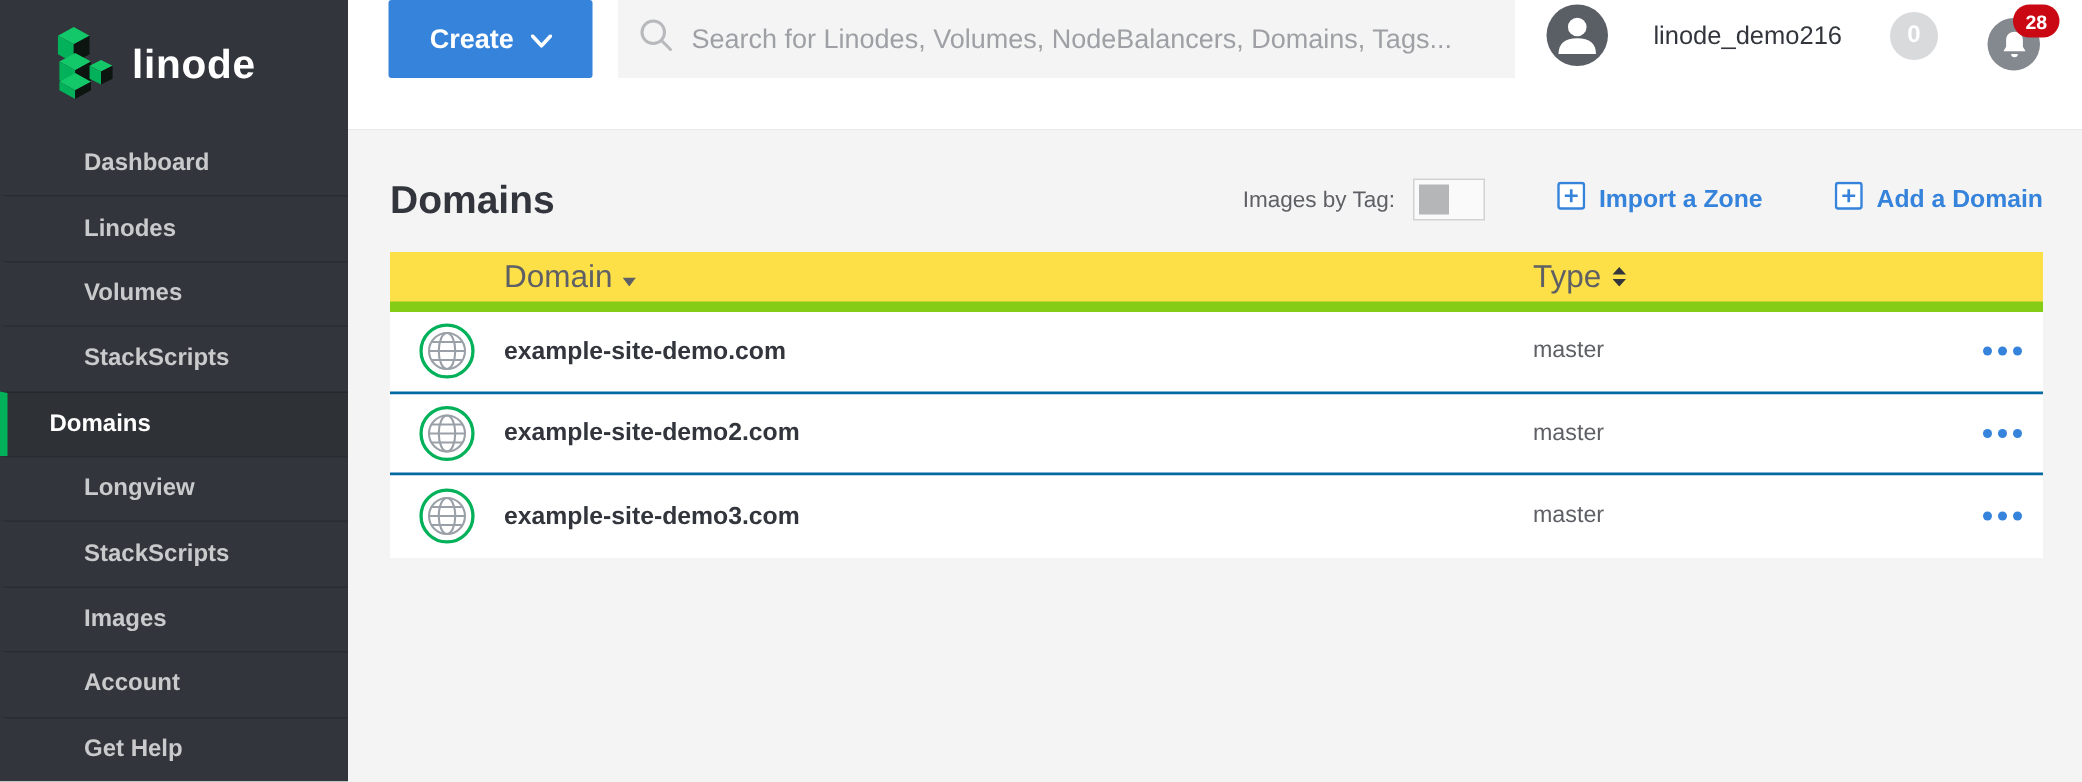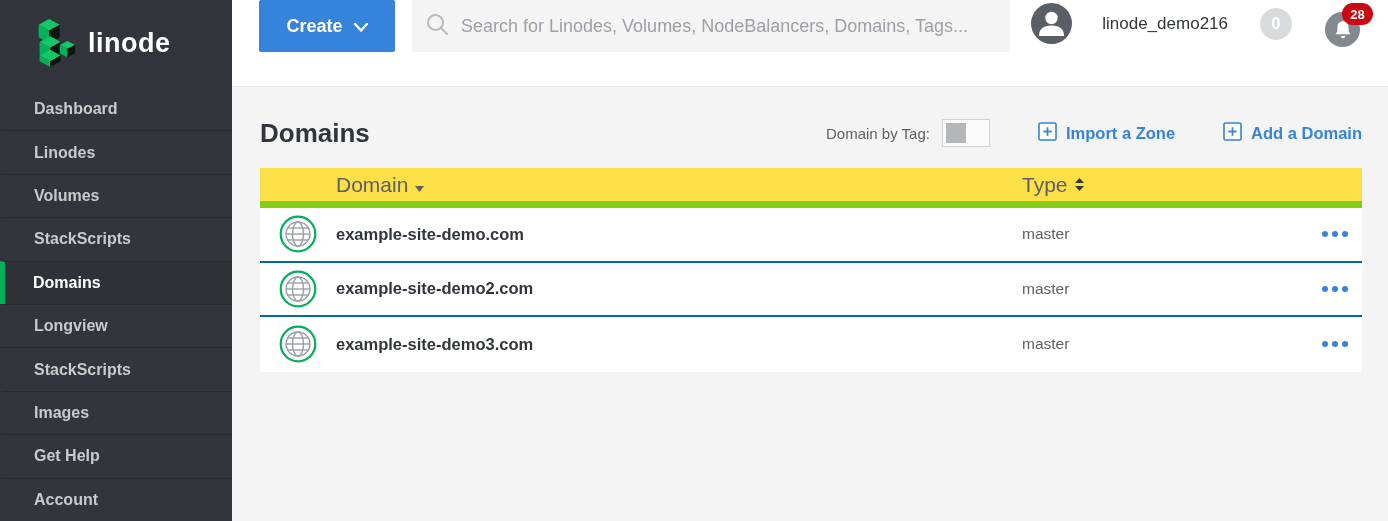--- a/index.html
+++ b/index.html
@@ -18,21 +18,21 @@
     display:flex; flex-direction:column;
   }
   .logo-area {
     height:87px; display:flex; align-items:center;
     padding-left:30px; gap:12px;
   }
   .logo-text { color:#fff; font-size:27px; font-weight:700; letter-spacing:.5px; }
   .nav { flex:1; display:flex; flex-direction:column; }
   .nav-item {
     height:43.4px; display:flex; align-items:center;
-    padding-left:29px;
+    padding-left:51px;
     color:#c9cacc; font-size:16px; font-weight:600;
     border-left:5px solid transparent;
     border-top:1px solid rgba(0,0,0,0.18);
     cursor:pointer;
   }
   .nav-item:first-child { border-top:none; }
   .nav-item.active {
     background:#2e3136; color:#ffffff;
     border-left:5px solid #02b159;
     padding-left:28px;
@@ -203,25 +203,25 @@
 
       <div class="nav-item">
         <span>StackScripts</span>
       </div>
 
       <div class="nav-item">
         <span>Images</span>
       </div>
 
       <div class="nav-item">
+        <span>Account</span>
+      </div>
+
+      <div class="nav-item">
         <span>Get Help</span>
-      </div>
-
-      <div class="nav-item">
-        <span>Account</span>
       </div>
     </nav>
 </aside>
 
 <div class="main">
 
   <header class="topbar">
     <button class="create-btn">
       <span>Create</span>
       <span>
@@ -262,21 +262,21 @@
         <div class="notif-badge">28</div>
       </div>
     </div>
   </header>
 
   <section class="content">
     <div class="page-head">
       <h1 class="page-title">Domains</h1>
 
       <div class="head-actions">
-        <span class="group-label">Domain by Tag:</span>
+        <span class="group-label">Images by Tag:</span>
         <div class="toggle">
           <div class="toggle-knob"></div>
         </div>
 
         <a class="action-link">
           <span>
             <svg width="19" height="19" viewBox="0 0 19 19">
                 <rect x="1" y="1" width="17" height="17" rx="1.5" fill="#ffffff" stroke="#3683dc" stroke-width="1.6"></rect>
                 <line x1="9.5" y1="5.2" x2="9.5" y2="13.8" stroke="#3683dc" stroke-width="1.8"></line>
                 <line x1="5.2" y1="9.5" x2="13.8" y2="9.5" stroke="#3683dc" stroke-width="1.8"></line>

